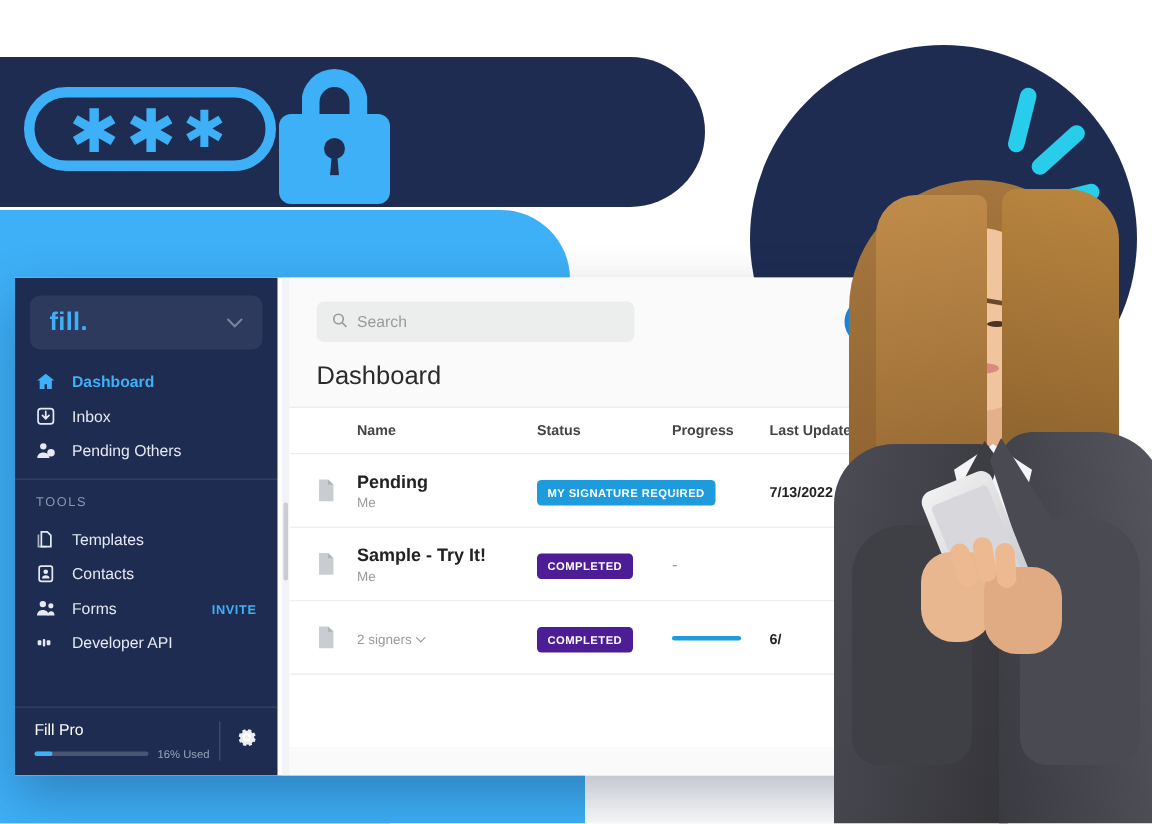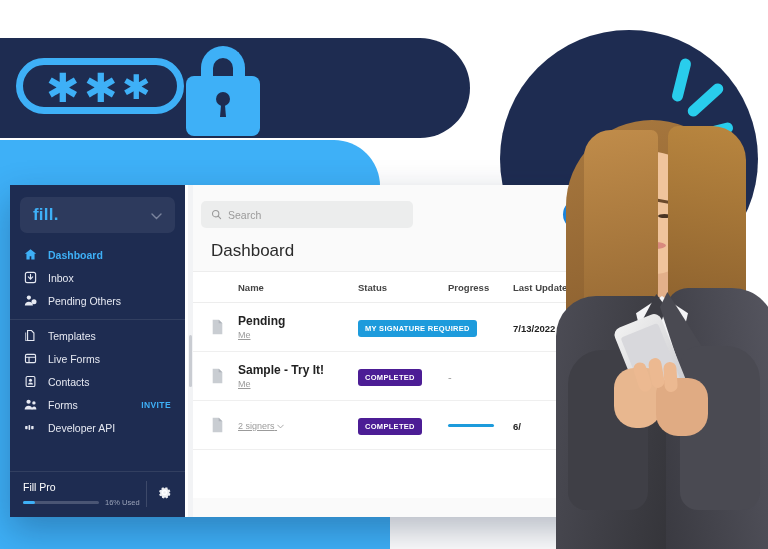--- a/index.html
+++ b/index.html
@@ -131,21 +131,21 @@
     position: absolute; left: 179px; top: 150px; width: 3px; height: 52px;
     background: #c9ccd2; border-radius: 2px;
   }
 
   .content {
     position: absolute; left: 183px; top: 0; right: 0; bottom: 0;
     background: #fafafa;
   }
   .topbar { height: 56px; position: relative; }
   .search {
-    position: absolute; left: 8px; top: 16px; width: 212px; height: 27px;
+    position: absolute; left: 18px; top: 16px; width: 212px; height: 27px;
     background: #eceded; border-radius: 5px;
     display: flex; align-items: center; gap: 6px; padding: 0 10px;
   }
   .search span.ph { font-size: 10.5px; color: #9a9a9a; }
   .start-btn {
     position: absolute; left: 370px; top: 14px; height: 31px; min-width: 84px;
     background: linear-gradient(90deg,#1b82d8,#2ea9f0);
     border-radius: 16px; color: #fff;
     display: flex; align-items: center; gap: 6px; padding: 0 16px;
     font-size: 11px; font-weight: 700; letter-spacing: .5px;
@@ -162,21 +162,21 @@
     border-bottom: 1px solid #efefef; padding-left: 18px; background: #fff;
   }
   .c-icon { width: 27px; flex: 0 0 27px; }
   .c-name { width: 120px; flex: 0 0 120px; }
   .c-status { width: 90px; flex: 0 0 90px; }
   .c-prog  { width: 65px; flex: 0 0 65px; }
   .c-date  { width: 90px; flex: 0 0 90px; }
   .c-t     { width: 40px; flex: 0 0 40px; }
   .doc-ico { width: 13px; height: 16px; display: block; }
   .name-main { font-size: 12px; color: #222; font-weight: 700; }
-  .name-sub { font-size: 9px; color: #9b9b9b; margin-top: 2px; text-decoration: underline; }
+  .name-sub { font-size: 9px; color: #9b9b9b; margin-top: 2px; }
   .badge {
     display: inline-block; font-size: 7.5px; font-weight: 700; color: #fff;
     padding: 4px 7px; border-radius: 3px; letter-spacing: .3px; white-space: nowrap;
   }
   .badge.blue { background: #1d9bdc; }
   .badge.green { background: #4c1d95; }
   .dash { font-size: 11px; color: #9b9b9b; }
   .pbar { width: 46px; height: 3px; border-radius: 2px; background: #1d9bdc; }
   .date { font-size: 9.5px; color: #222; font-weight: 700; white-space: nowrap; }
   .empty-row { height: 48px; background: #fff; }
@@ -274,42 +274,34 @@
                 <path d="M1 14c0-2.8 2.2-4.6 5-4.6s5 1.8 5 4.6z"></path>
                 <circle cx="12.3" cy="9.6" r="3.1"></circle>
               </svg>
           </span>
           <span>Pending Others</span>
         </div>
 
       </div>
 
       <div class="sep"></div>
+      <div class="tools-label">TOOLS</div>
 
       <div class="nav">
 
         <div class="nav-item">
           <span class="ico">
             <svg width="13" height="13" viewBox="0 0 16 16" fill="none" stroke="#e6e9f2" stroke-width="1.4">
                 <path d="M4.4 1.9h4.8l3 3v9.2H4.4z"></path>
                 <path d="M2 4.2v9.9h6.6" opacity=".7"></path>
               </svg>
           </span>
           <span>Templates</span>
         </div>
 
-        <div class="nav-item">
-          <span class="ico">
-            <svg width="13" height="13" viewBox="0 0 16 16" fill="none" stroke="#e6e9f2" stroke-width="1.4">
-                <rect x="1.8" y="3" width="12.4" height="10" rx="1.6"></rect>
-                <path d="M1.8 6.4h12.4M6.2 6.4V13"></path>
-              </svg>
-          </span>
-          <span>Live Forms</span>
-        </div>
 
         <div class="nav-item">
           <span class="ico">
             <svg width="13" height="13" viewBox="0 0 16 16" fill="none" stroke="#e6e9f2" stroke-width="1.4">
                 <rect x="2.6" y="1.8" width="10.8" height="12.4" rx="1.6"></rect>
                 <circle cx="8" cy="6.4" r="1.9" fill="#e6e9f2" stroke="none"></circle>
                 <path d="M4.9 11.8c0-1.7 1.4-2.6 3.1-2.6s3.1.9 3.1 2.6" fill="#e6e9f2" stroke="none"></path>
               </svg>
           </span>
           <span>Contacts</span>

